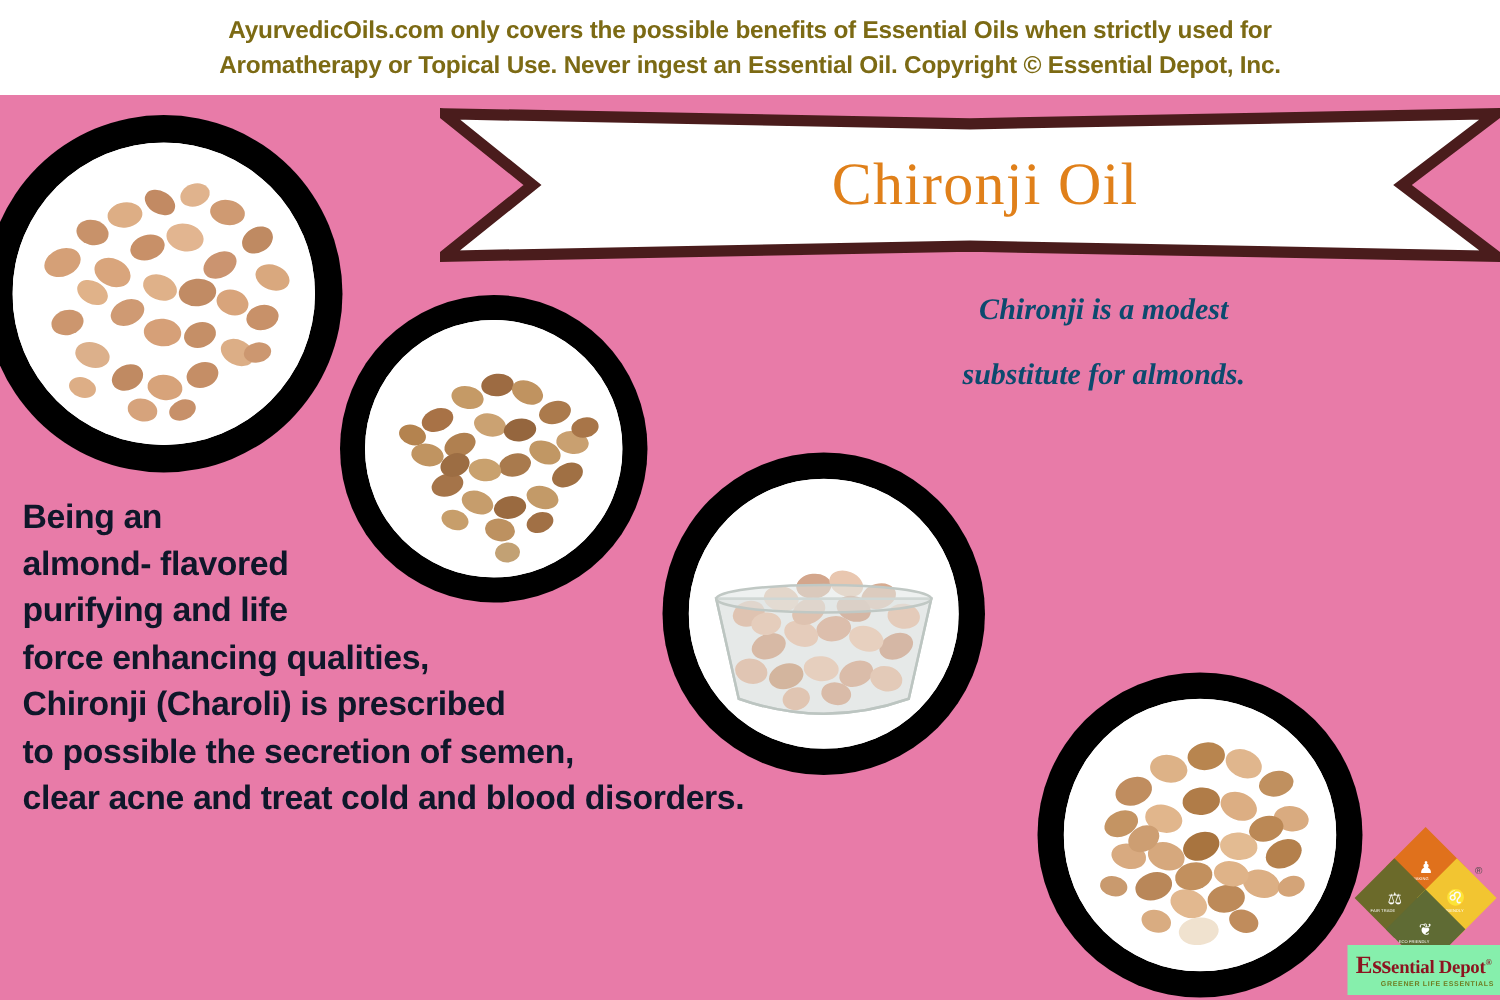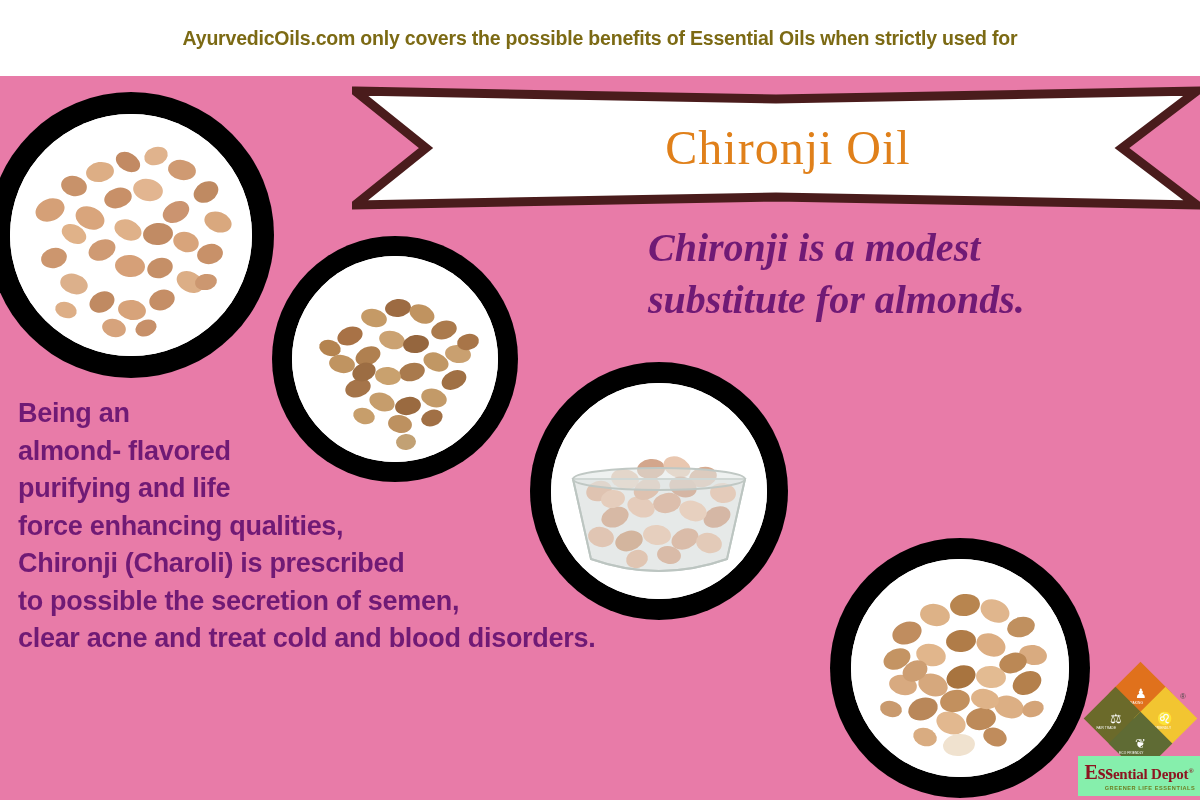--- a/index.html
+++ b/index.html
@@ -30,29 +30,30 @@
     position:absolute;left:0;top:0;width:848px;height:124px;
     display:flex;align-items:center;justify-content:center;
     color:#e0801a;font-family:"Liberation Serif",serif;
     font-size:48px;line-height:74px;font-weight:normal;
     letter-spacing:1px;padding-left:24px;box-sizing:border-box;
   }
 
   
   .tagline{
     position:absolute;left:648px;top:222px;width:470px;z-index:30;
-    color:#701a75;font-family:"Liberation Serif",serif;
-    font-style:italic;font-weight:bold;font-size:40px;line-height:52px;
+    color:#0c4a6e;font-family:"Liberation Serif",serif;
+    font-style:italic;font-weight:bold;font-size:24px;line-height:52px;
+    text-align:center;
   }
   .tagline .tl{display:block;}
 
   
   .body-copy{
     position:absolute;left:18px;top:395px;z-index:30;
-    color:#701a75;font-weight:bold;font-size:27px;line-height:37.5px;
+    color:#0f172a;font-weight:bold;font-size:27px;line-height:37.5px;
     letter-spacing:-0.3px;
     font-family:"Liberation Sans",sans-serif;
   }
   .body-copy .bl{display:block;white-space:nowrap;}
 
   
   .photo{position:absolute;border-radius:50%;background:#000;z-index:20;}
   .photo .inner{
     position:absolute;border-radius:50%;background:#ffffff;overflow:hidden;
   }
@@ -95,20 +96,21 @@
     white-space:nowrap;margin-top:1px;margin-left:22px;
   }
 </style>
 </head>
 <body>
 
 <div id="stage">
 
   <div class="header-band">
     <div class="header-line">AyurvedicOils.com only covers the possible benefits of Essential Oils when strictly used for</div>
+    <div class="header-line">Aromatherapy or Topical Use. Never ingest an Essential Oil. Copyright © Essential Depot, Inc.</div>
   </div>
 
   <div class="photo" id="photo-1">
     <div class="inner">
       <svg width="242" height="242" viewBox="0 0 242 242">
         <rect width="242" height="242" fill="#ffffff"></rect>
         <g>
           <ellipse cx="40" cy="96" rx="15" ry="11" fill="#d5a077" transform="rotate(-22 40 96)"></ellipse>
           <ellipse cx="64" cy="72" rx="13" ry="10" fill="#c8926a" transform="rotate(14 64 72)"></ellipse>
           <ellipse cx="90" cy="58" rx="14" ry="10" fill="#ddae85" transform="rotate(-8 90 58)"></ellipse>

